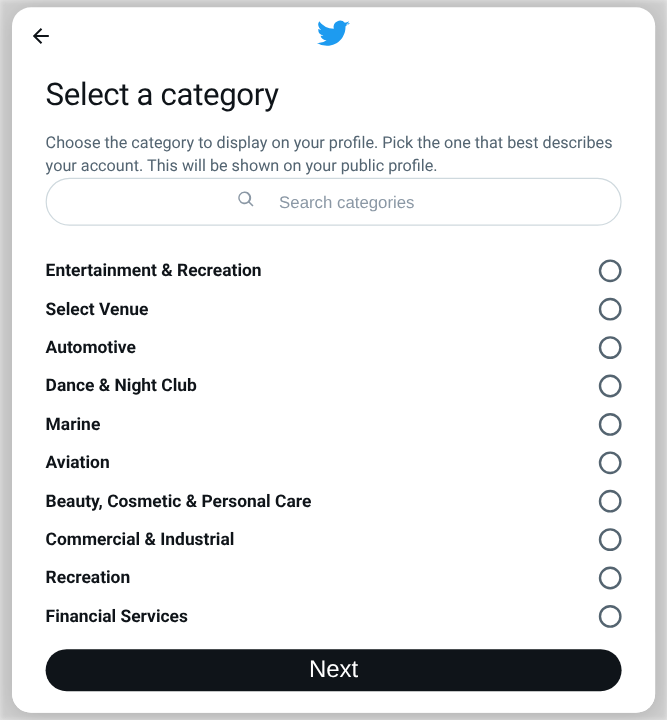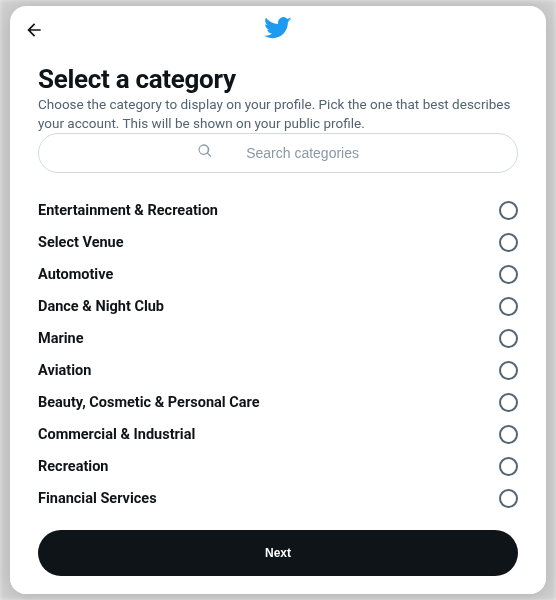--- a/index.html
+++ b/index.html
@@ -54,24 +54,24 @@
       flex: 1;
       overflow-y: auto;
       padding: 0 28px 0 28px;
       position: relative;
     }
     .scroll-area::-webkit-scrollbar { width: 10px; }
     .scroll-area::-webkit-scrollbar-track { background: transparent; }
     .scroll-area::-webkit-scrollbar-thumb { background: #aaa; border-radius: 5px; }
     h1.title {
       font-size: 26px;
-      font-weight: 700;
+      font-weight: 400;
       color: #0f1419;
       margin-top: 10px;
-      margin-bottom: 1px;
+      margin-bottom: 16px;
       letter-spacing: -0.3px;
     }
     .description {
       font-size: 13.5px;
       line-height: 1.4;
       color: #536471;
     }
     .search-wrap {
       border: 1px solid #cfd9de;
       border-radius: 9999px;
@@ -85,21 +85,21 @@
       font-size: 14px;
     }
     .search-wrap svg { color: #8b98a5; }
     .search-input {
       border: none;
       outline: none;
       background: transparent;
       font-size: 14px;
       color: #0f1419;
       width: 140px;
-      text-align: right;
+      text-align: center;
     }
     .search-input::placeholder { color: #8b98a5; }
     .cat-list { list-style: none; }
     .cat-item {
       display: flex;
       align-items: center;
       justify-content: space-between;
       padding: 6.5px 0;
       cursor: pointer;
     }
@@ -115,27 +115,27 @@
       border-radius: 50%;
       flex-shrink: 0;
     }
     .footer {
       flex-shrink: 0;
       padding: 14px 28px 18px 28px;
       background: #fff;
     }
     .next-btn {
       width: 100%;
-      height: 46px;
+      height: 35px;
       background: #0f1419;
       color: #fff;
       border: none;
       border-radius: 9999px;
-      font-size: 12px;
-      font-weight: 700;
+      font-size: 20px;
+      font-weight: 400;
       cursor: pointer;
     }
   </style>
 </head>
 <body>
 
 <div class="backdrop"></div>
 
 <div class="modal">
 

